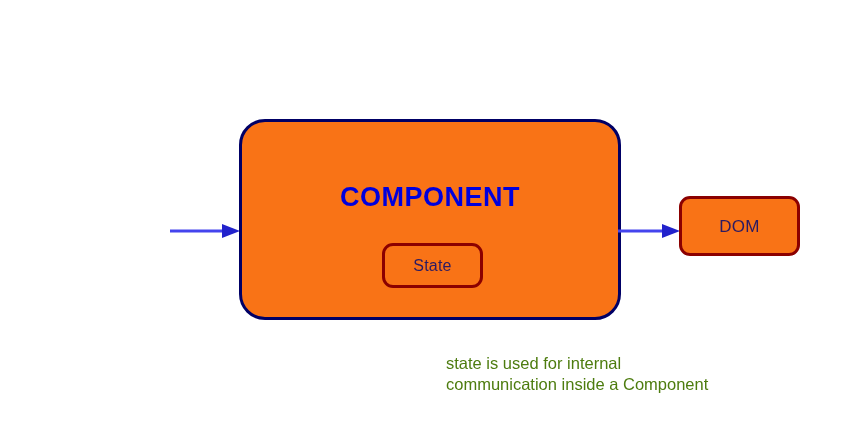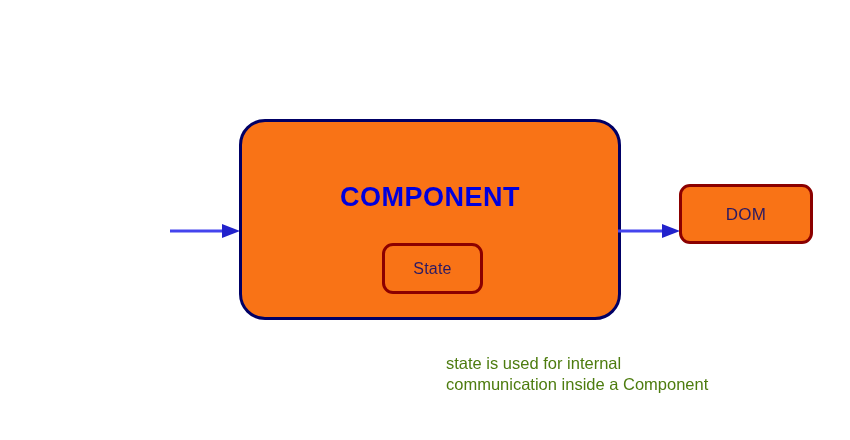--- a/index.html
+++ b/index.html
@@ -47,22 +47,22 @@
   #props-node {
     left: 49px;
     top: 201px;
     width: 121px;
     height: 60px;
   }
 
   
   #dom-node {
     left: 679px;
-    top: 184px;
-    width: 134px;
+    top: 196px;
+    width: 121px;
     height: 60px;
   }
 
   
   #component-node {
     left: 239px;
     top: 119px;
     width: 382px;
     height: 201px;
     border: 3px solid #000066;
@@ -81,21 +81,21 @@
     color: #0000dd;
     letter-spacing: 0.5px;
     line-height: 1;
   }
 
   
   #state-node {
     left: 140px;
     top: 121px;
     width: 101px;
-    height: 51px;
+    height: 45px;
     position: absolute;
   }
 
   #state-node .node-label {
     font-size: 16px;
   }
 
   
   .arrow {
     position: absolute;

